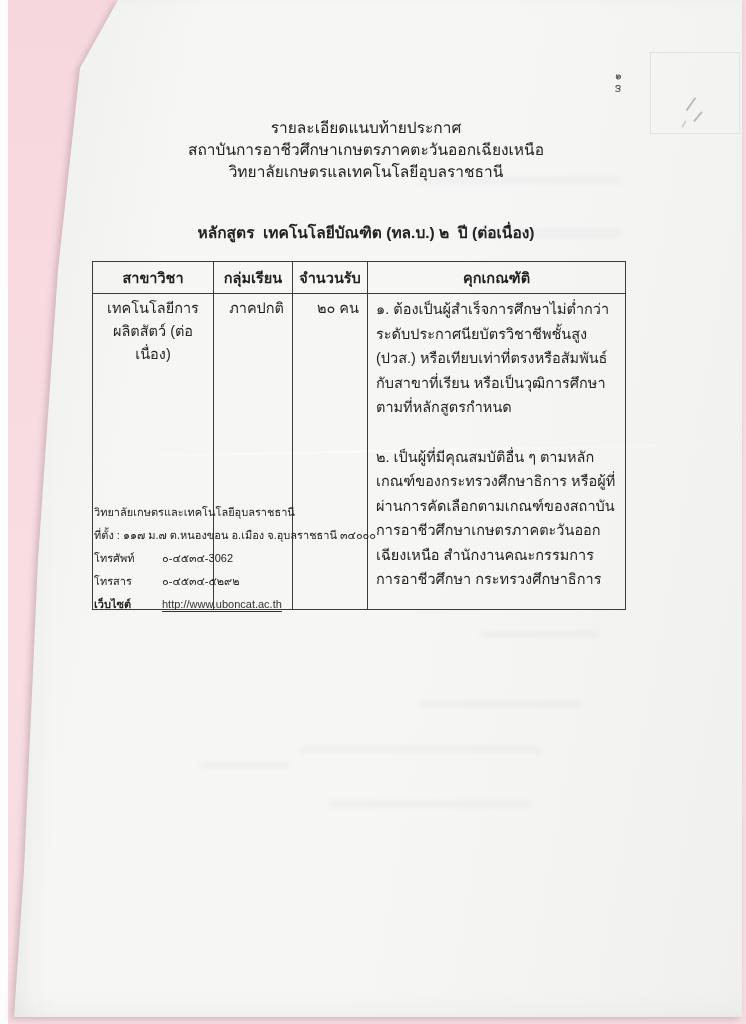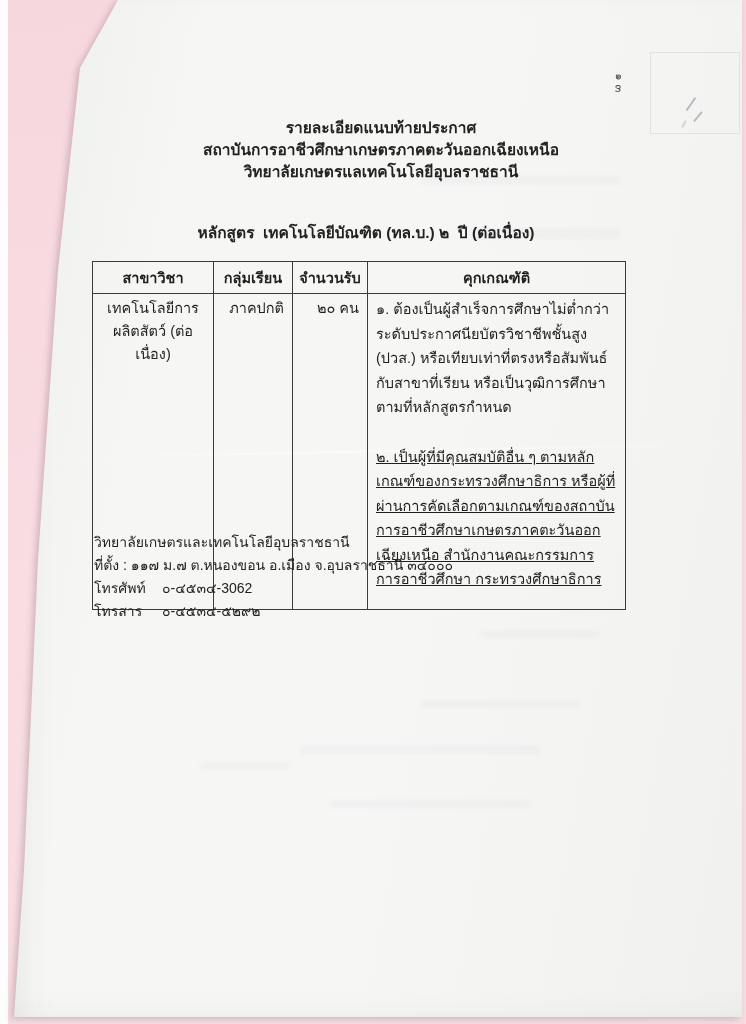--- a/index.html
+++ b/index.html
@@ -80,25 +80,25 @@
     font-size: 11.5px;
     letter-spacing: 4px;
     color: #4c4c4c;
     transform: rotate(92deg);
     transform-origin: 50% 50%;
     white-space: nowrap;
   }
   
   .title-block {
     position: absolute;
-    left: 105px; top: 117px;
+    left: 90px; top: 117px;
     width: 552px;
     text-align: center;
     font-size: 15.5px;
-    font-weight: bold;
+    font-weight: normal;
     line-height: 22px;
     color: #222;
   }
   .course-line {
     position: absolute;
     left: 90px; top: 220px;
     width: 552px;
     text-align: center;
     font-size: 15.5px;
     font-weight: bold;
@@ -124,27 +124,27 @@
     font-weight: bold;
     text-align: center;
     padding: 4px 4px;
     height: 19px;
     margin-left: 19px;
   }
   td.c-major { text-align: center; line-height: 23px; }
   td.c-group, td.c-quota { text-align: right; line-height: 23px; }
   td.c-qual { text-align: left; line-height: 24.5px; height: 192px; padding: 4px 10px; }
   td.c-qual p { margin: 0 0 25px 0; }
-  td.c-qual p:last-child { margin-bottom: 14px; text-decoration: underline; }
+  td.c-qual p:last-child { margin-bottom: 14px; }
   
   .contact {
     position: absolute;
-    left: 94px; top: 531px;
+    left: 94px; top: 501px;
     width: 420px;
-    font-size: 14px;
+    font-size: 11px;
     line-height: 23px;
     color: #222;
   }
   .contact .row { display: flex; }
   .contact .label { min-width: 64px; margin-right: 4px; }
   .contact .label.bold { font-weight: bold; }
   .contact .link {
     color: #333;
     text-decoration: underline;
     text-underline-offset: 3px;
@@ -222,15 +222,19 @@
       <span>ที่ตั้ง : ๑๑๗ ม.๗ ต.หนองขอน อ.เมือง จ.อุบลราชธานี ๓๔๐๐๐</span>
     </div>
     <div class="row">
       <span class="label">โทรศัพท์</span>
       <span>๐-๔๕๓๔-3062</span>
     </div>
     <div class="row">
       <span class="label">โทรสาร</span>
       <span>๐-๔๕๓๔-๕๒๙๒</span>
     </div>
+    <div class="row">
+      <span class="label bold">เว็บไซต์</span>
+      <span class="link">http://www.uboncat.ac.th</span>
+    </div>
   </div>
 
 </div>
 
 </body></html>

